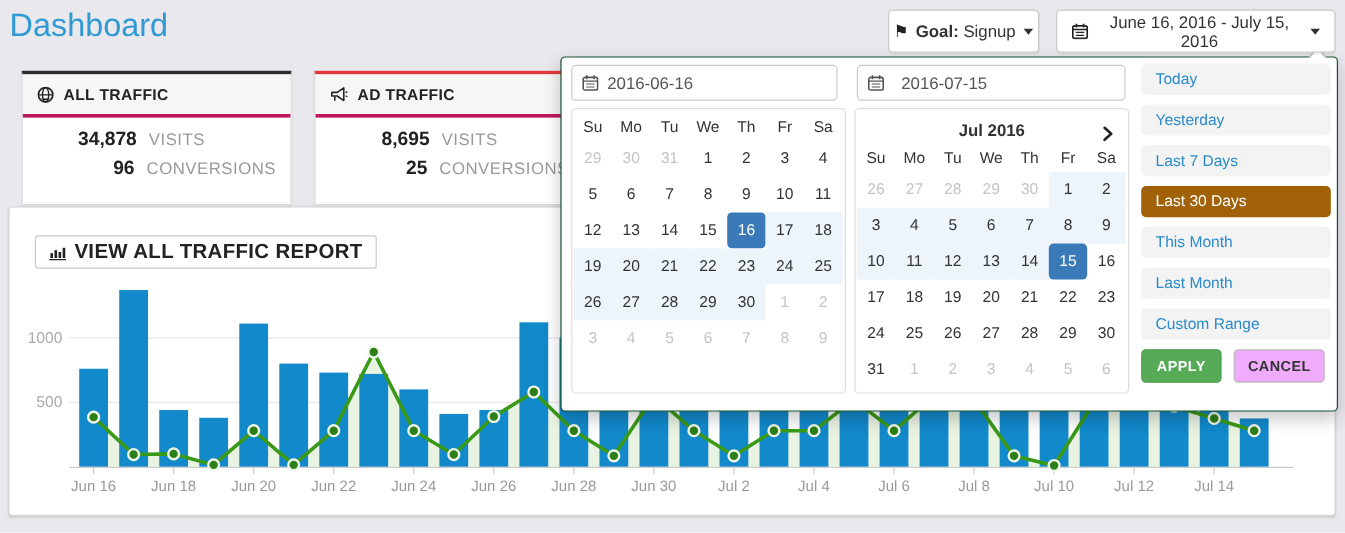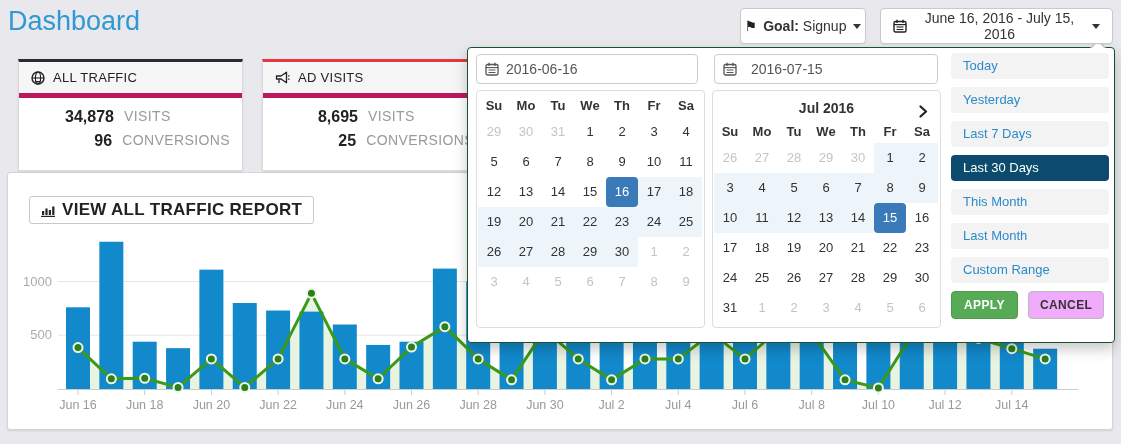--- a/index.html
+++ b/index.html
@@ -16,22 +16,22 @@
   .date-btn { left:880px; width:233px; }
   .flag-glyph { font-size:14px; margin-right:6px; color:#222; }
   .bold { font-weight:bold; }
   .caret { display:inline-block; width:0; height:0; border-left:4px solid transparent;
            border-right:4px solid transparent; border-top:5px solid #333; margin-left:7px; }
   .cal-ic { margin-right:7px; flex:0 0 auto; }
 
   
   .tcard { position:absolute; top:59px; width:225px; height:112px; background:#fff;
            border:1px solid #d9d9d9; border-top-width:3px; box-shadow:0 1px 2px rgba(0,0,0,.08); z-index:2; }
-  .tcard .hd { height:36px; background:#f6f6f6; border-bottom:5px solid #be185d;
-               display:flex; align-items:center; padding:0 12px; font-size:13px; font-weight:normal;
+  .tcard .hd { height:36px; background:#f6f6f6; border-bottom:3px solid #be185d;
+               display:flex; align-items:center; padding:0 12px; font-size:13px; font-weight:bold;
                color:#222; letter-spacing:.3px; }
   .tcard .hd svg { margin-right:8px; }
   .tcard .bd { padding:10px 12px 0 0; }
   .trow { display:flex; margin-bottom:6px; }
   .tval { width:95px; text-align:right; font-weight:bold; font-size:16px; color:#222; }
   .tlab { margin-left:10px; font-size:14px; color:#9a9a9a; letter-spacing:.4px; }
 
   
   .chart-card { position:absolute; left:7px; top:172px; width:1106px; height:258px; background:#fff;
                 border:1px solid #d6d6d6; border-radius:3px; box-shadow:0 1px 2px rgba(0,0,0,.1); z-index:1; }
@@ -57,30 +57,30 @@
   .ic-start { left:17px; } .ic-end { left:255px; }
 
   .calbox { position:absolute; top:42px; width:229px; height:238px; border:1px solid #ddd;
             border-radius:4px; padding-top:4px; }
   .calbox.left { left:8px; } .calbox.right { left:244px; }
   .cal-head { position:relative; height:26px; line-height:26px; text-align:center;
               font-size:14px; font-weight:bold; color:#333; }
   .cal-nav { position:absolute; top:5px; cursor:pointer; }
   .cal-nav.prev { left:12px; } .cal-nav.next { right:12px; }
   .dow-row, .week-row { display:flex; padding:0 1px; }
-  .dow { width:32px; height:22px; line-height:22px; text-align:center; font-size:13px; font-weight:bold; color:#333; }
+  .dow { width:32px; height:22px; line-height:22px; text-align:center; font-size:13px; font-weight:normal; color:#333; }
   .day { width:32px; height:30px; line-height:30px; text-align:center; font-size:13px; color:#333; cursor:pointer; }
   .day.muted { color:#c4c4c4; }
   .day.range { background:#edf5fa; }
   .day.selected { background:#3a7ab8; color:#fff; border-radius:4px; }
 
   .ranges { position:absolute; left:483px; top:5px; width:158px; }
   .range-btn { display:block; width:158px; height:26px; line-height:26px; background:#f3f3f3;
                border-radius:4px; color:#2b8bc9; font-size:13px; padding-left:12px; margin-bottom:8px; cursor:pointer; }
-  .range-btn.selected { background:#0c4a6e; color:#fff; }
+  .range-btn.selected { background:#a16207; color:#fff; }
   .dp-actions { position:absolute; left:483px; top:243px; display:flex; }
   .apply-btn { height:28px; padding:0 12px; background:#57ab57; border:1px solid #4a9b4a; border-radius:4px;
                color:#fff; font-weight:bold; font-size:12px; letter-spacing:.4px; cursor:pointer;
                font-family:"Liberation Sans",sans-serif;text-align:right; }
   .cancel-btn { height:28px; padding:0 11px; margin-left:10px; background:#f0abfc; border:1px solid #bbb;
                 border-radius:4px; color:#333; font-weight:bold; font-size:12px; letter-spacing:.4px; cursor:pointer;
                 font-family:"Liberation Sans",sans-serif; }
 </style>
 </head>
 <body>
@@ -133,21 +133,21 @@
   </div>
 
   <div class="tcard" style="left:262px; border-top-color:#e4393c;">
     <div class="hd">
       <svg width="15" height="14" viewBox="0 0 15 14">
           <path d="M1.5 5 L6 5 L11.5 1.2 L11.5 11.8 L6 8 L1.5 8 Z" fill="none" stroke="#222" stroke-width="1.3" stroke-linejoin="round"></path>
           <line x1="13" y1="5.2" x2="14.5" y2="4.4" stroke="#222" stroke-width="1.1"></line>
           <line x1="13" y1="7.8" x2="14.5" y2="8.6" stroke="#222" stroke-width="1.1"></line>
           <line x1="4" y1="8.4" x2="4" y2="12" stroke="#222" stroke-width="1.3"></line>
         </svg>
-      <span>AD VISITS</span>
+      <span>AD TRAFFIC</span>
     </div>
     <div class="bd">
       <div class="trow">
         <span class="tval">8,695</span>
         <span class="tlab">VISITS</span>
       </div>
       <div class="trow">
         <span class="tval">25</span>
         <span class="tlab">CONVERSIONS</span>
       </div>

